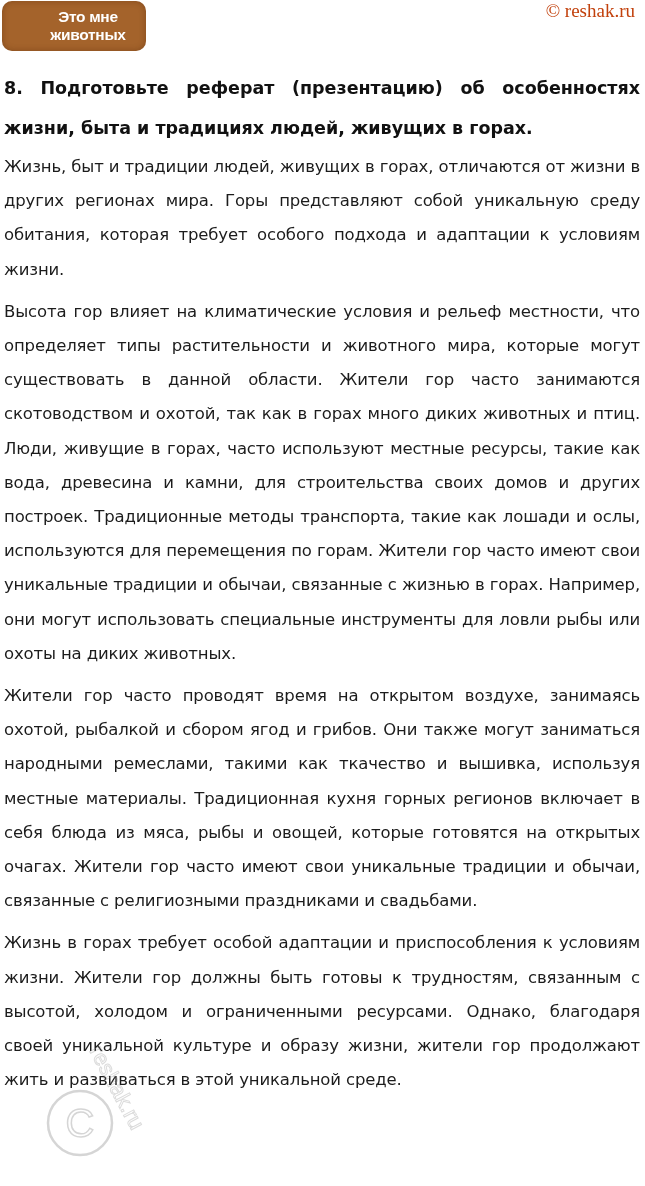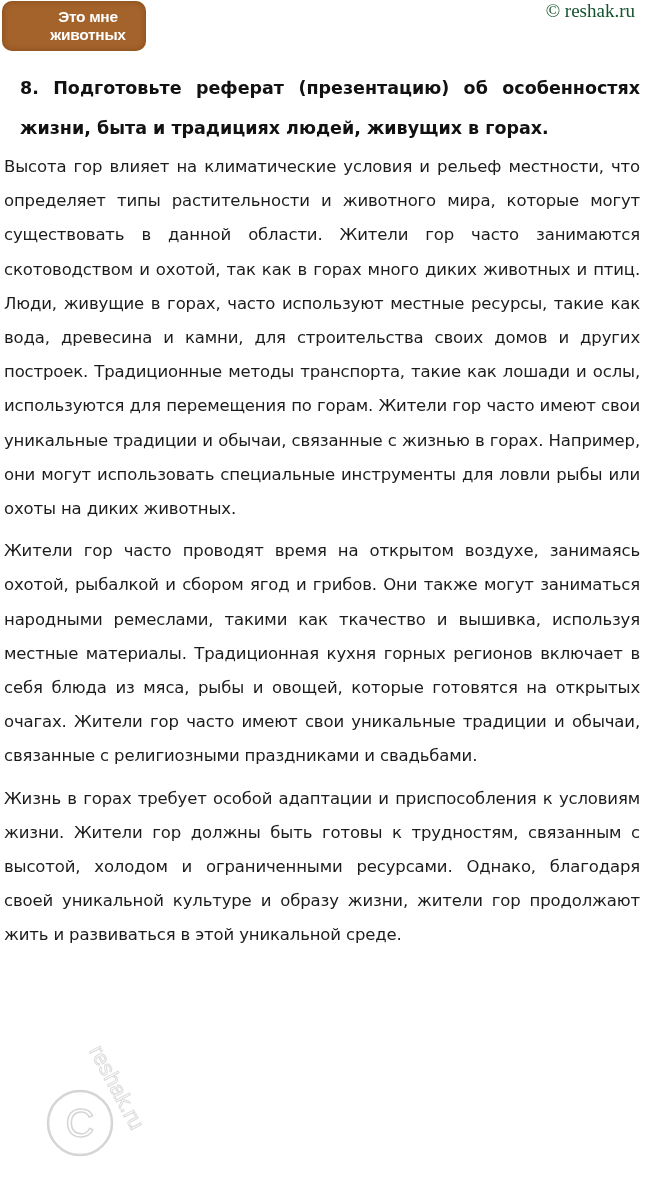--- a/index.html
+++ b/index.html
@@ -7,26 +7,26 @@
   .badge {
     position: absolute; left: 2px; top: 1px; width: 116px; height: 50px;
     background: #a4632b; border-radius: 10px;
     box-shadow: inset 0 0 6px rgba(90,45,10,0.45);
     display: flex; flex-direction: column; align-items: center; justify-content: center;
     color: #ffffff; font-family: "Liberation Sans", sans-serif; font-weight: bold;
     font-size: 15.5px; line-height: 18px; letter-spacing: -0.3px; padding-left: 28px;
   }
   .copyright {
     position: absolute; right: 10px; top: 0px;
-    font-family: "Liberation Serif", serif; font-size: 19px; color: #14532d;
+    font-family: "Liberation Serif", serif; font-size: 19px; color: #c2410c;
   }
   .content { position: absolute; left: 4px; top: 68px; width: 636px; }
   .title {
     font-family: "DejaVu Sans", sans-serif; font-weight: bold; font-size: 17.5px;
-    line-height: 40px; text-align: justify; text-align-last: left; margin: 0 0 2px 16px; color: #111;
+    line-height: 40px; text-align: justify; text-align-last: left; margin: 0 0 2px 0; color: #111;
   }
   .para {
     font-family: "DejaVu Sans", sans-serif; font-size: 16.5px; line-height: 34.2px;
     text-align: justify; margin: 0 0 8px 0; color: #1c1c1c; letter-spacing: -0.15px;
   }
   .watermark {
     position: absolute; left: 30px; top: 1045px; width: 130px; height: 130px;
     pointer-events: none; opacity: 0.35;
   }
 </style>
@@ -35,20 +35,21 @@
 
 <div class="badge">
   <span>Это мне</span>
   <span>животных</span>
 </div>
 
 <div class="copyright">© reshak.ru</div>
 
 <div class="content">
   <p class="title">8. Подготовьте реферат (презентацию) об особенностях жизни, быта и традициях людей, живущих в горах.</p>
+  <p class="para">Жизнь, быт и традиции людей, живущих в горах, отличаются от жизни в других регионах мира. Горы представляют собой уникальную среду обитания, которая требует особого подхода и адаптации к условиям жизни.</p>
   <p class="para">Высота гор влияет на климатические условия и рельеф местности, что определяет типы растительности и животного мира, которые могут существовать в данной области. Жители гор часто занимаются скотоводством и охотой, так как в горах много диких животных и птиц. Люди, живущие в горах, часто используют местные ресурсы, такие как вода, древесина и камни, для строительства своих домов и других построек. Традиционные методы транспорта, такие как лошади и ослы, используются для перемещения по горам. Жители гор часто имеют свои уникальные традиции и обычаи, связанные с жизнью в горах. Например, они могут использовать специальные инструменты для ловли рыбы или охоты на диких животных.</p>
   <p class="para">Жители гор часто проводят время на открытом воздухе, занимаясь охотой, рыбалкой и сбором ягод и грибов. Они также могут заниматься народными ремеслами, такими как ткачество и вышивка, используя местные материалы. Традиционная кухня горных регионов включает в себя блюда из мяса, рыбы и овощей, которые готовятся на открытых очагах. Жители гор часто имеют свои уникальные традиции и обычаи, связанные с религиозными праздниками и свадьбами.</p>
   <p class="para">Жизнь в горах требует особой адаптации и приспособления к условиям жизни. Жители гор должны быть готовы к трудностям, связанным с высотой, холодом и ограниченными ресурсами. Однако, благодаря своей уникальной культуре и образу жизни, жители гор продолжают жить и развиваться в этой уникальной среде.</p>
 </div>
 
 <svg class="watermark" viewBox="0 0 130 130">
   <circle cx="50" cy="78" r="32" fill="none" stroke="#888" stroke-width="2.5"></circle>
   <text x="50" y="92" text-anchor="middle" font-family="Liberation Sans, sans-serif" font-size="40" fill="none" stroke="#888" stroke-width="1.5">C</text>
   <text x="20" y="30" font-family="Liberation Sans, sans-serif" font-size="22" fill="none" stroke="#999" stroke-width="1" transform="rotate(62 60 50)">reshak.ru</text>
 </svg>

